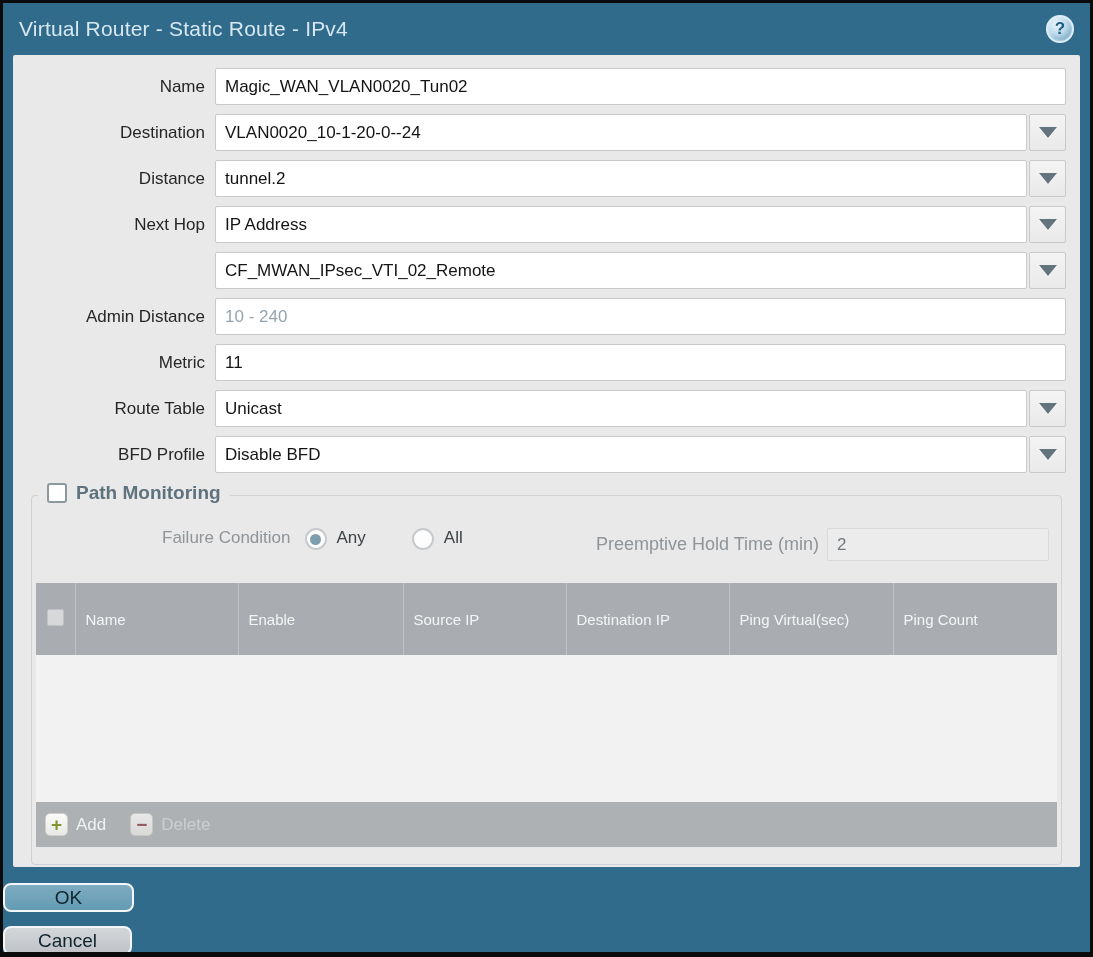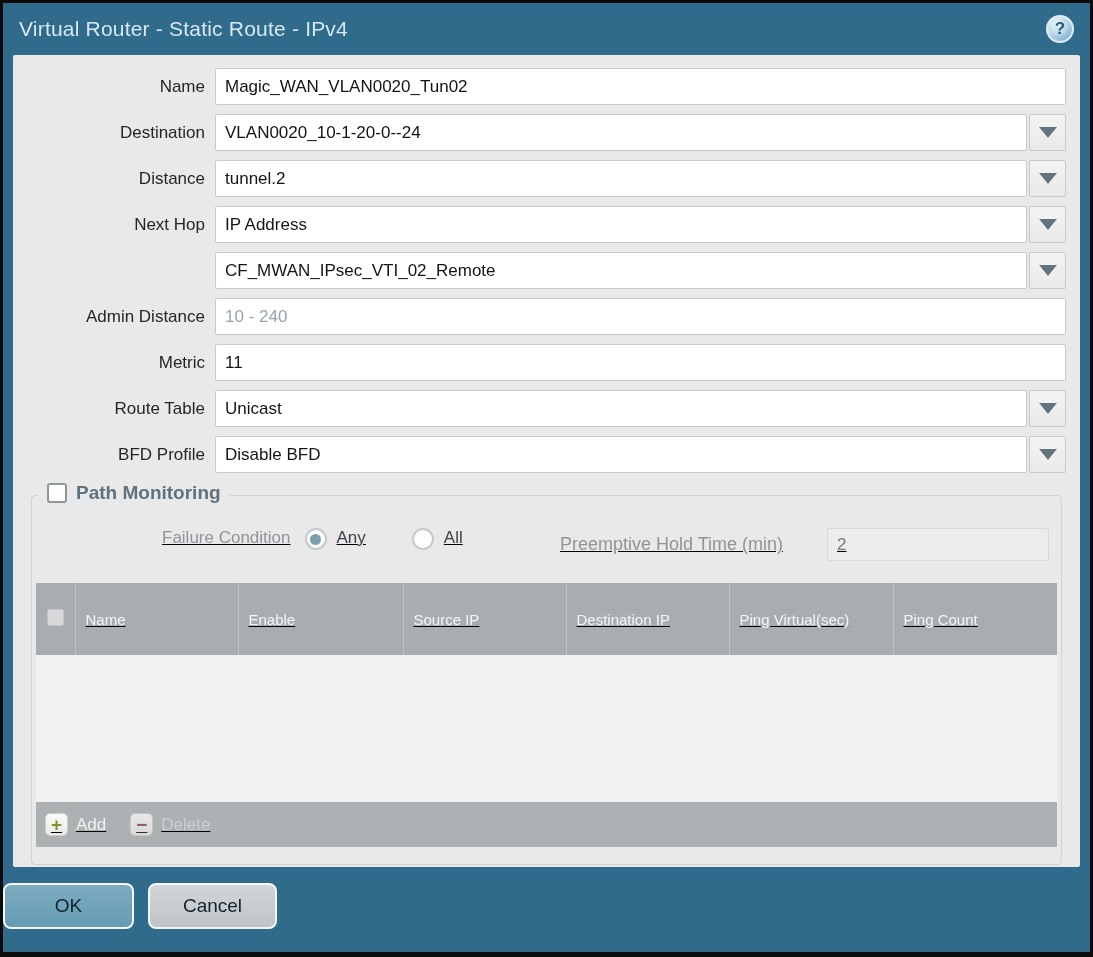--- a/index.html
+++ b/index.html
@@ -26,34 +26,34 @@
   .txt { flex:1; height:37px; border:1px solid #c9c9c9; border-radius:2px; background:#fff;
          font-family:"Liberation Sans", sans-serif; font-size:17px; color:#141414; padding:0 9px; outline:none; }
   .txt::placeholder { color:#96a4ad; }
   .ddbtn { width:37px; height:37px; margin-left:2px; border:1px solid #c9c9c9; border-radius:2px;
            background:linear-gradient(#f4f4f4,#e9e9e9); display:flex; align-items:center; justify-content:center; cursor:pointer; }
   .ddbtn .tri { width:0; height:0; border-left:9px solid transparent; border-right:9px solid transparent;
                 border-top:11px solid #64747e; filter:drop-shadow(0 1px 0 rgba(255,255,255,.7)); }
 
   
   .fieldset { position:relative; margin:22px 18px 0 18px; height:370px;
-              border:1px solid #d2d2d2; border-radius:4px;text-decoration:underline; }
+              border:1px solid #d2d2d2; border-radius:4px; }
   .legend { position:absolute; top:-14px; left:6px; background:#e9e9e9; padding:0 9px;
             display:flex; align-items:center; gap:9px; }
   .cb { width:20px; height:20px; background:#fff; border:2px solid #8d979e; border-radius:3px; cursor:pointer; }
   .legend-text { font-size:19px; font-weight:bold; color:#5e737e; }
 
   .condrow { display:flex; align-items:flex-start; margin-top:32px; padding:0 12px 0 0; }
   .cond-label { margin-left:130px; font-size:17px; color:#8f9499; }
   .radio { width:22px; height:22px; border-radius:50%; background:#fdfdfd; border:2px solid #c6cacc;
            margin-left:14px; display:flex; align-items:center; justify-content:center; cursor:pointer; }
   .radio.sel::after { content:""; width:11px; height:11px; border-radius:50%; background:#7e9dad; }
   .radio-label { margin-left:10px; font-size:17px; color:#3c4246; } 
   .gap30 { width:32px; }
-  .preempt { margin-left:auto; display:flex; align-items:center;gap:36px; }
+  .preempt { margin-left:auto; display:flex; align-items:center; }
   .preempt .plbl { font-size:18px; color:#8f9499; margin-right:8px; }
   .preempt input { width:222px; height:33px; background:#ececec; border:1px solid #d9d9d9; border-radius:2px;
                    font-family:"Liberation Sans", sans-serif; font-size:17px; color:#73797d; padding:0 9px; outline:none; }
 
   
   .tbl { margin:22px 4px 0 4px; }
   table { width:100%; border-collapse:collapse; table-layout:fixed; }
   th { background:#a9adb1; color:#f4f6f6; font-weight:normal; font-size:15px; text-align:left;
        height:72px; vertical-align:middle; padding:0 10px; border-left:1px solid #bfc3c5; }
   th:first-child { border-left:none; padding:0; text-align:center; }
@@ -68,21 +68,21 @@
               font-size:19px; font-weight:bold; line-height:1; }
   .plus { color:#7f9431; }
   .minus { color:#8d3a44; }
   .act-label { margin-left:8px; font-size:17px; color:#f0f2f2; }
   .act.disabled { cursor:default; }
   .act.disabled .act-icon { opacity:.75; }
   .act.disabled .act-label { color:rgba(240,242,242,.45); }
 
   
   .dfooter { height:88px; display:flex; align-items:flex-start; justify-content:flex-start;
-             padding:16px 30px 0 0; gap:14px; }
+             padding:16px 30px 0 0; gap:14px;flex-direction:column; }
   .btn { height:46px; border-radius:8px; border:2px solid #f2f6f8; font-family:"Liberation Sans", sans-serif;
          font-size:19px; color:#10242e; cursor:pointer; }
   .btn-ok { width:131px; background:linear-gradient(#7eabc0,#649cb4); }
   .btn-cancel { width:129px; background:linear-gradient(#d3d6d9,#bfc3c7); }
 </style>
 </head>
 <body>
 
 <div class="screen">
   <div class="dialog">

